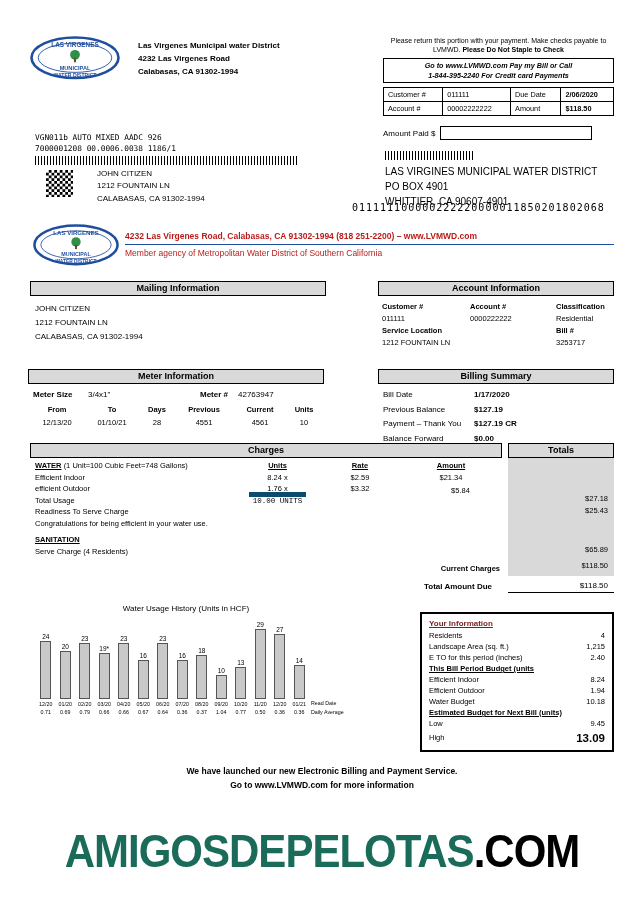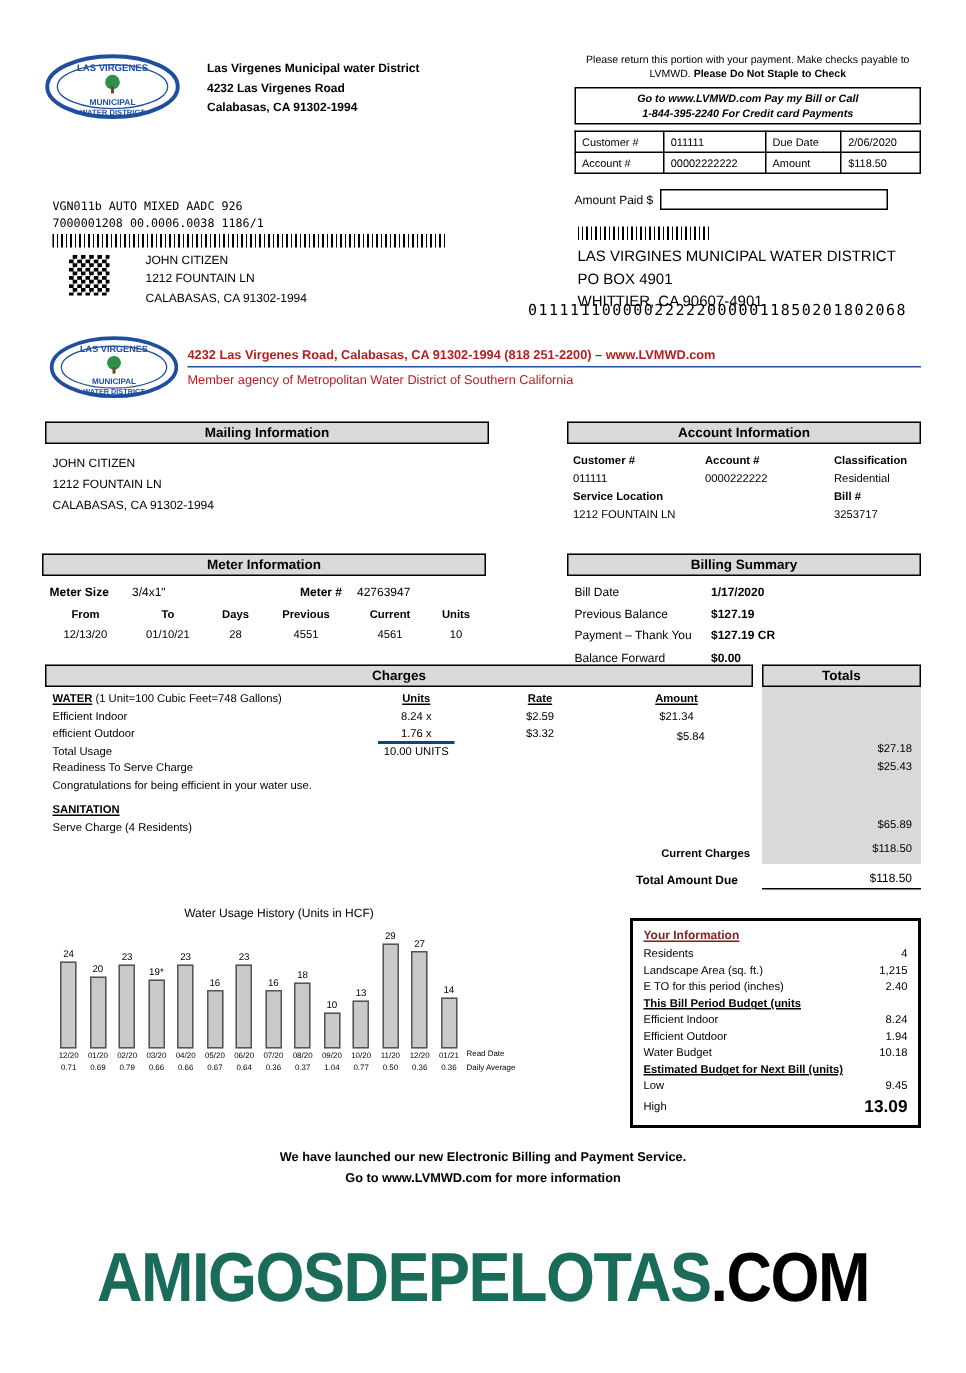--- a/index.html
+++ b/index.html
@@ -14,21 +14,21 @@
 
   
   .district { left:138px; top:40px; font-size:8px; font-weight:bold; line-height:1.6; }
   .stub-right { left:383px; top:36px; width:231px; font-size:7px; }
   .return-note { text-align:center; line-height:1.35; margin-bottom:3px; }
   .no-staple { font-weight:bold; }
   .ccbox { border:1px solid #000; text-align:center; font-style:italic; font-weight:bold;
            font-size:7.2px; line-height:1.35; padding:2px 0; margin-bottom:4px; }
   .stub-table { width:100%; border-collapse:collapse; font-size:7.3px; }
   .stub-table td { border:1px solid #000; padding:2px 4px; }
-  .stub-table td.vb { font-weight:normal; }
+  .stub-table td.vb { font-weight:bold; }
   .amount-paid { margin-top:10px; display:flex; align-items:center; gap:5px; font-size:8px; }
   .ap-box { border:1px solid #000; width:152px; height:14px; background:#fff; }
 
   .mailcodes { left:35px; top:133px; font-family:"DejaVu Sans Mono",monospace; font-size:7.8px; line-height:1.35; }
   .barcode { background:repeating-linear-gradient(90deg,#000 0 1px,transparent 1px 3px); }
   .barcode-a { left:35px; top:156px; width:262px; height:9px; }
   .barcode-b { left:385px; top:151px; width:88px; height:9px; }
   .qr { left:46px; top:170px; width:27px; height:27px;
         background:repeating-conic-gradient(#000 0% 25%,#fff 0% 50%); background-size:5.5px 5.5px; }
   .recipient { left:97px; top:168px; font-size:8px; line-height:1.55; }
@@ -68,21 +68,21 @@
 
   
   .blk-charges { left:30px; top:443px; width:472px; }
   .charge-rows { font-size:7.5px; padding-top:3px; }
   .c-row { display:grid; grid-template-columns:205px 85px 80px 102px; height:11.5px; }
   .c-label { padding-left:5px; }
   .c-units,.c-rate,.c-amount { text-align:center; }
   .hd { font-weight:bold; text-decoration:underline; }
   .c-plain { height:11.5px; padding-left:5px; }
   .spacer5 { height:5px; } .spacer6 { height:6px; }
-  .tub { border-top:2px solid #0c4a6e; padding:0 4px; }
+  .tub { border-top:5px solid #0c4a6e; padding:0 4px;font-family:Liberation Mono, monospace; }
   .c-current { height:11.5px; text-align:right; font-weight:bold; padding-right:2px; }
 
   .blk-totals { left:508px; top:443px; width:106px; }
   .totals-box { position:relative; background:#d9d9d9; height:118px; font-size:7.5px; }
   .t-val { position:absolute; right:6px; }
   .tv1 { top:36px; } .tv2 { top:48px; } .tv3 { top:87px; } .tv4 { top:103px; }
 
   .total-due { left:30px; top:580px; width:584px; height:16px; }
   .td-label { position:absolute; right:122px; top:2px; font-weight:bold; font-size:8px; }
   .td-value { position:absolute; right:0; top:0; width:106px; text-align:right; padding:1px 6px 2px 0;

